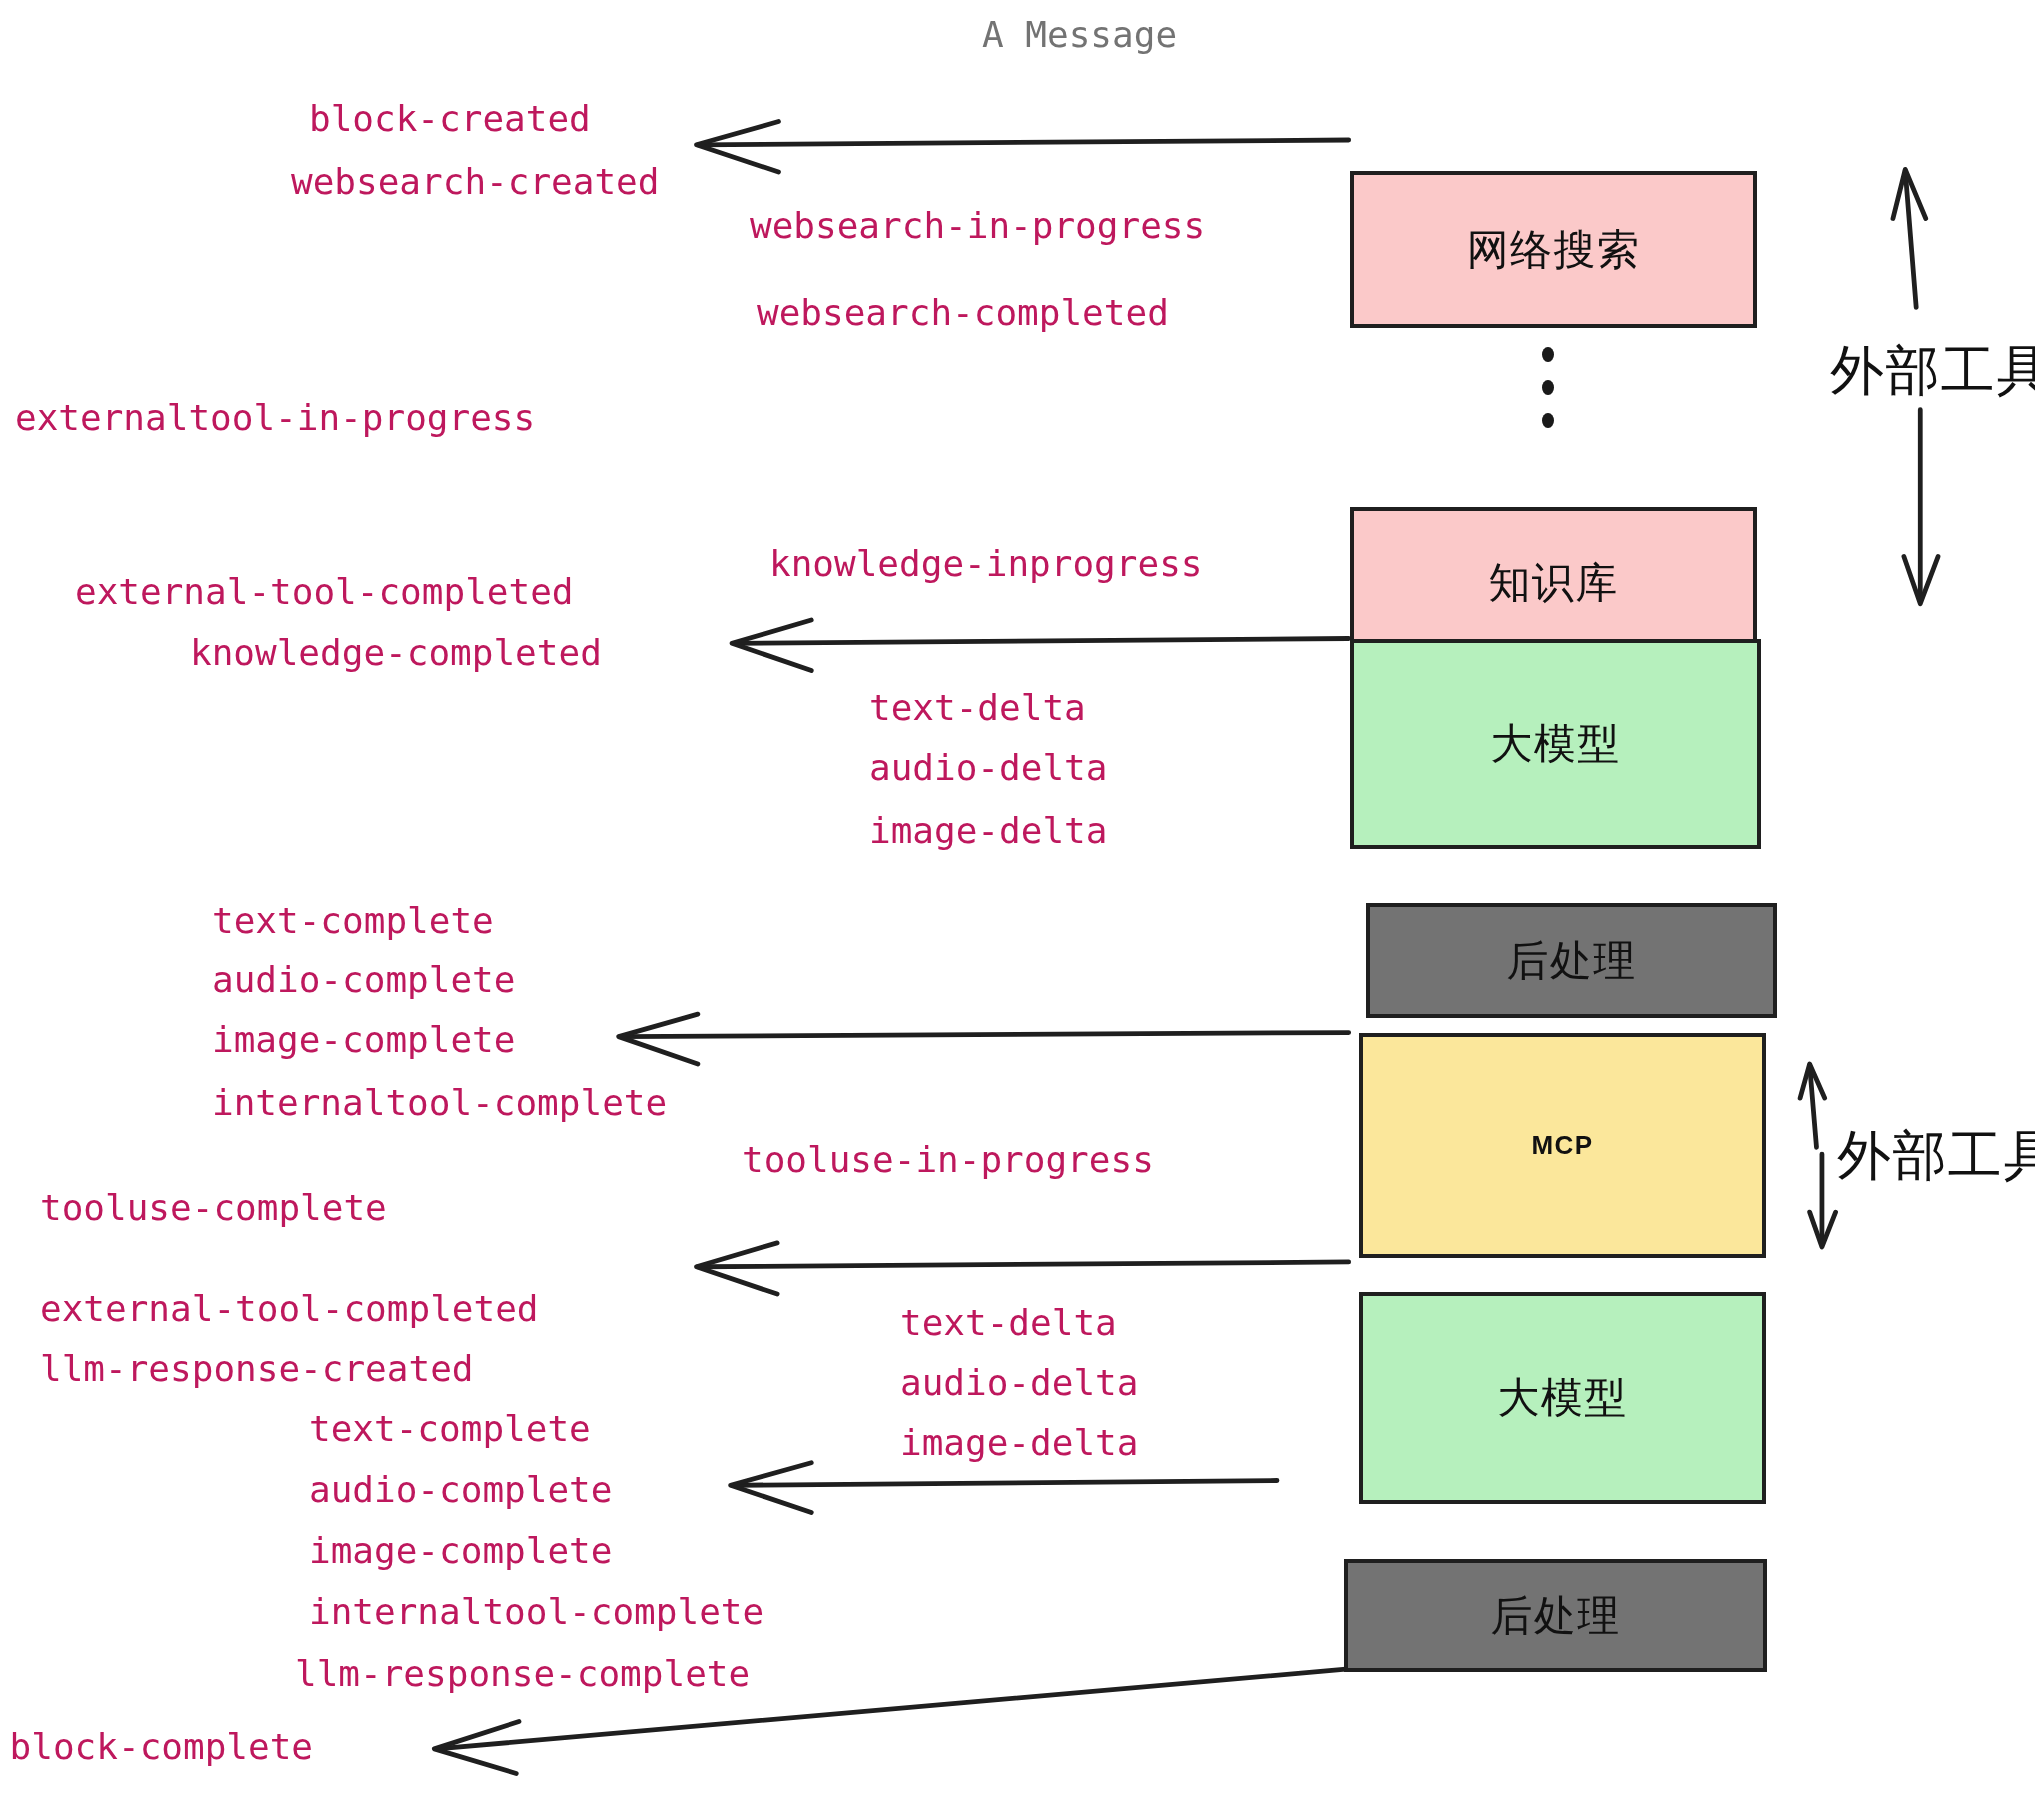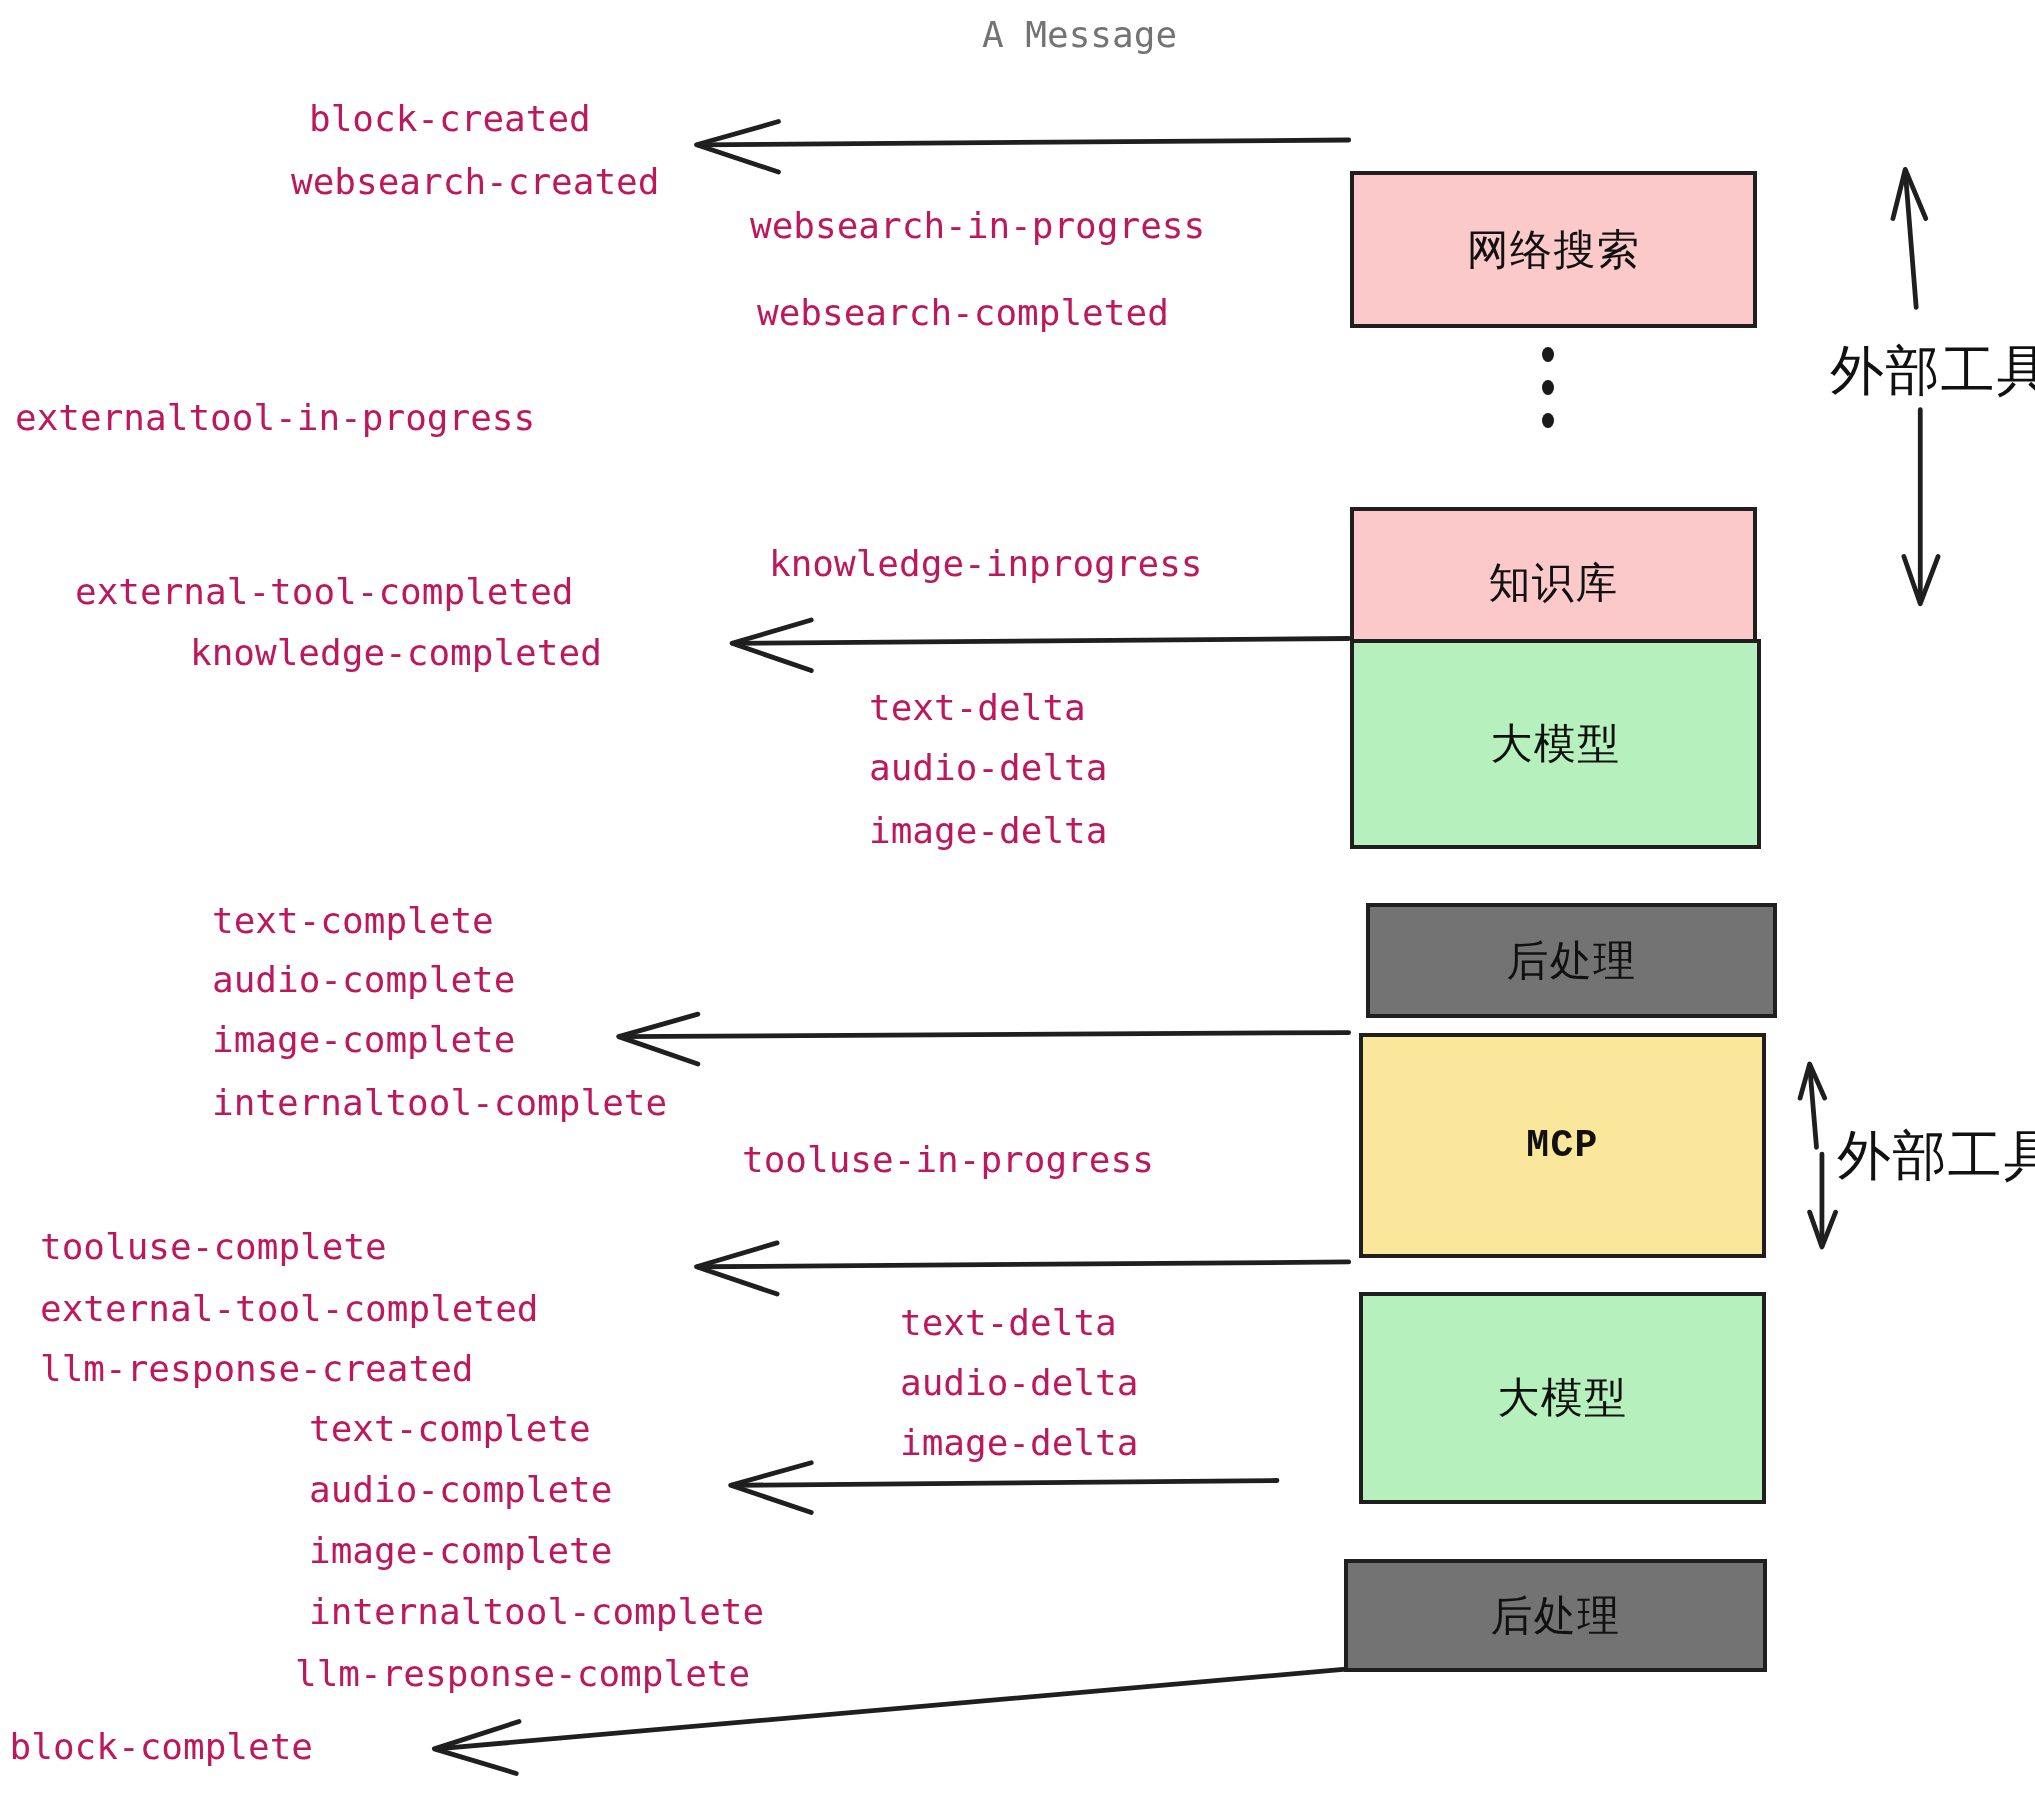--- a/index.html
+++ b/index.html
@@ -42,21 +42,21 @@
     justify-content: center;
     font-family: "DejaVu Sans", "Liberation Sans", sans-serif;
     font-size: 42px;
     color: #111111;
     letter-spacing: 1.4px;
   }
   .box.pink  { background: #FBC9C9; }
   .box.green { background: #B6F0BD; }
   .box.yellow{ background: #FBE79B; }
   .box.white { background: #737373; }
-  .box.mono  { font-family: Liberation Mono, monospace; font-weight: bold; font-size: 38px; justify-content: center; }
+  .box.mono  { font-family: Liberation Sans, sans-serif; font-weight: bold; font-size: 26px; justify-content: center; }
 
   
   .sidelabel {
     position: absolute;
     font-family: "DejaVu Sans", "Liberation Sans", sans-serif;
     font-size: 54px;
     color: #111111;
     white-space: nowrap;
     letter-spacing: 1.4px;
   }
@@ -177,21 +177,21 @@
   <div class="evt" style="left:869px; top:750px;">audio-delta</div>
   <div class="evt" style="left:869px; top:813px;">image-delta</div>
 
   <div class="evt" style="left:212px; top:903px;">text-complete</div>
   <div class="evt" style="left:212px; top:962px;">audio-complete</div>
   <div class="evt" style="left:212px; top:1022px;">image-complete</div>
   <div class="evt" style="left:212px; top:1085px;">internaltool-complete</div>
 
   <div class="evt" style="left:742px; top:1142px;">tooluse-in-progress</div>
 
-  <div class="evt" style="left:40px; top:1229px;">tooluse-complete</div>
+  <div class="evt" style="left:40px; top:1190px;">tooluse-complete</div>
   <div class="evt" style="left:40px; top:1291px;">external-tool-completed</div>
   <div class="evt" style="left:40px; top:1351px;">llm-response-created</div>
 
   <div class="evt" style="left:900px; top:1305px;">text-delta</div>
   <div class="evt" style="left:900px; top:1365px;">audio-delta</div>
   <div class="evt" style="left:900px; top:1425px;">image-delta</div>
 
   <div class="evt" style="left:309px; top:1411px;">text-complete</div>
   <div class="evt" style="left:309px; top:1472px;">audio-complete</div>
   <div class="evt" style="left:309px; top:1533px;">image-complete</div>

